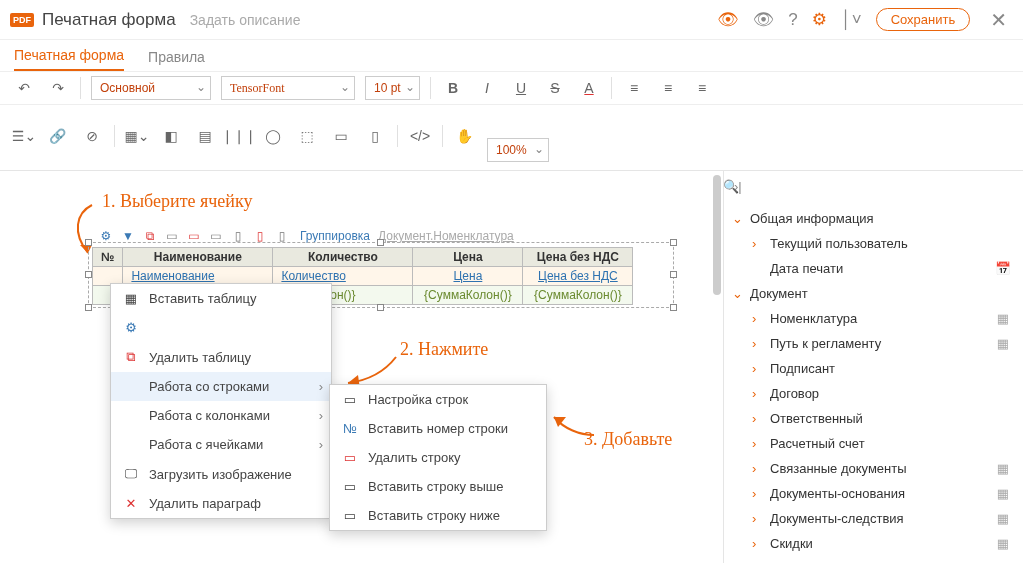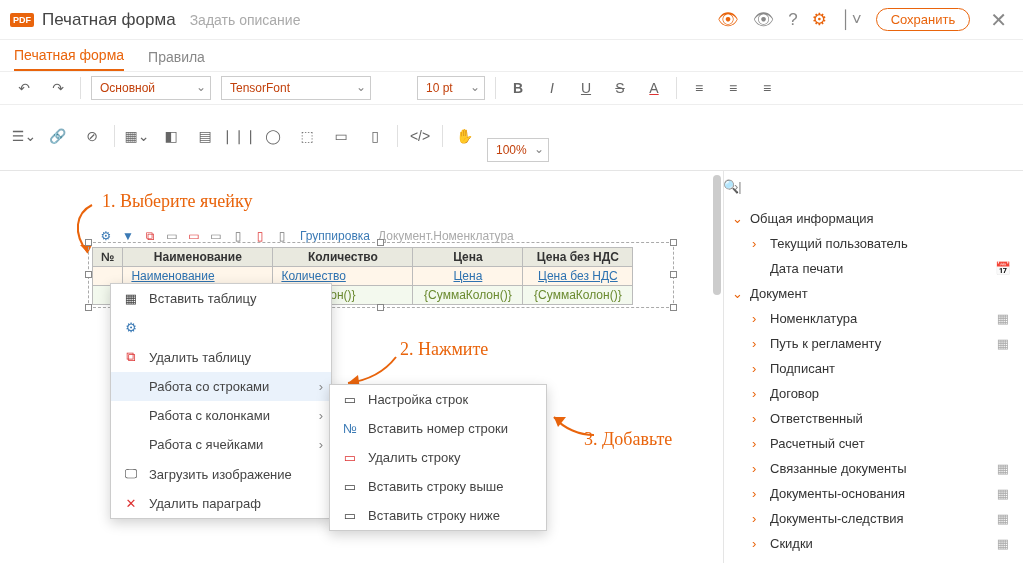--- a/index.html
+++ b/index.html
@@ -12,33 +12,33 @@
   .save-btn { border:1px solid #e9640c; color:#e9640c; background:#fff; border-radius:14px; padding:3px 14px; font-size:13px;}
   .close-x { font-size:20px; color:#888; padding:0 6px;}
   .tabs { display:flex; padding:0 14px; gap:24px; height:32px; align-items:flex-end; border-bottom:1px solid #eee;}
   .tab { padding-bottom:6px; color:#888; font-size:14px;}
   .tab.active { color:#e9640c; border-bottom:2px solid #e9640c;}
   .toolbar { display:flex; align-items:center; gap:10px; padding:4px 12px; flex-wrap:wrap; border-bottom:1px solid #eee;}
   .tb-row2 { display:flex; align-items:center; gap:10px; padding:4px 12px 8px; border-bottom:1px solid #e5e5e5;}
   .sel { border:1px solid #ccc; height:24px; display:flex; align-items:center; padding:0 18px 0 8px; position:relative; background:#fff; font-size:12px; color:#c2410c;}
   .sel::after{content:"⌄"; position:absolute; right:4px; top:3px; color:#888;}
   .sel.style{width:120px;}
-  .sel.font{width:150px;}
-  .sel.size{width:68px;margin-left:36px;}
+  .sel.font{width:134px;font-family:Liberation Serif, serif;}
+  .sel.size{width:55px;}
   .sel.zoom{width:62px;margin-top:29px;}
   .tb-btn { width:24px; height:24px; display:flex; align-items:center; justify-content:center; color:#666; font-size:14px;}
   .divider{width:1px; height:22px; background:#e0e0e0;}
   .main { display:flex; height:calc(563px - 40px - 32px - 34px - 38px); }
   .canvas-wrap { flex:1; position:relative; background:#fff; overflow:hidden;}
   .canvas { margin:20px 20px 0 30px; position:relative; min-height:430px;}
   .annot { font-family: "Comic Sans MS", cursive; color:#e9640c; font-size:18px;}
   .tbl-toolbar { display:flex; align-items:center; gap:2px; padding:2px 4px; background:#fff;}
   .tbl-tb-ico { width:20px; height:18px; display:flex; align-items:center; justify-content:center; font-size:12px;}
   .tbl-grp { color:#3b7ab5; font-size:12px; margin-left:6px;}
-  .tbl-src { color:#aaa; font-size:12px; margin-left:6px;}
+  .tbl-src { color:#aaa; font-size:12px; margin-left:6px;text-decoration:underline;}
   .data-table { border-collapse:collapse; font-size:12px; }
   .data-table th, .data-table td { border:1px solid #bbb; padding:2px 8px; text-align:center; }
   .data-table th { background:#e9e9df; font-weight:bold;}
   .data-table .r2 td { background:#fff6ea; color:#2e72b0;}
   .data-table .r3 td { background:#f3f9ee; color:#6a8a2f;margin-top:30px;}
   .ctx-menu { position:absolute; background:#fff; border:1px solid #ccc; box-shadow:0 4px 12px rgba(0,0,0,.18); font-size:13px; z-index:10;}
   .ctx-item { display:flex; align-items:center; padding:7px 28px 7px 12px; gap:10px; white-space:nowrap; color:#444; position:relative;}
   .ctx-item.hover { background:#eaf2fb;}
   .ctx-item .ic { width:16px; text-align:center; font-size:13px;}
   .ctx-item .arw { position:absolute; right:8px; color:#888;}

